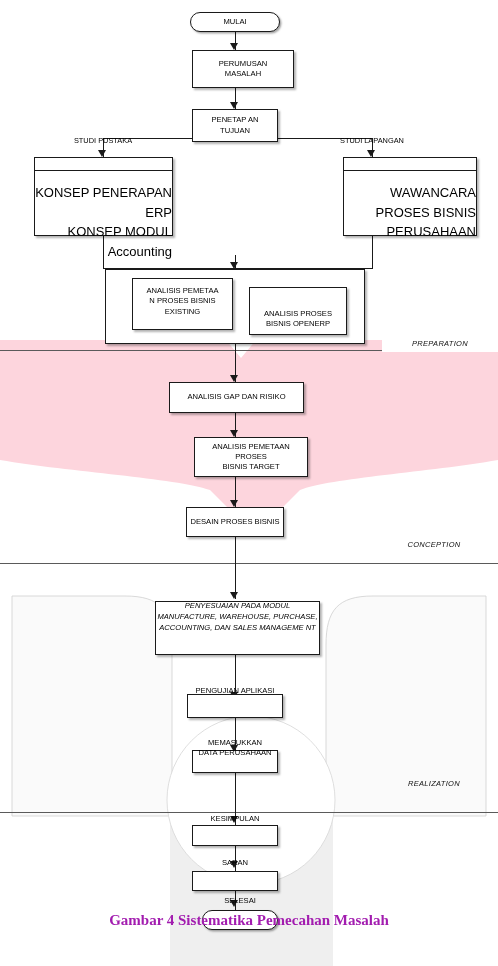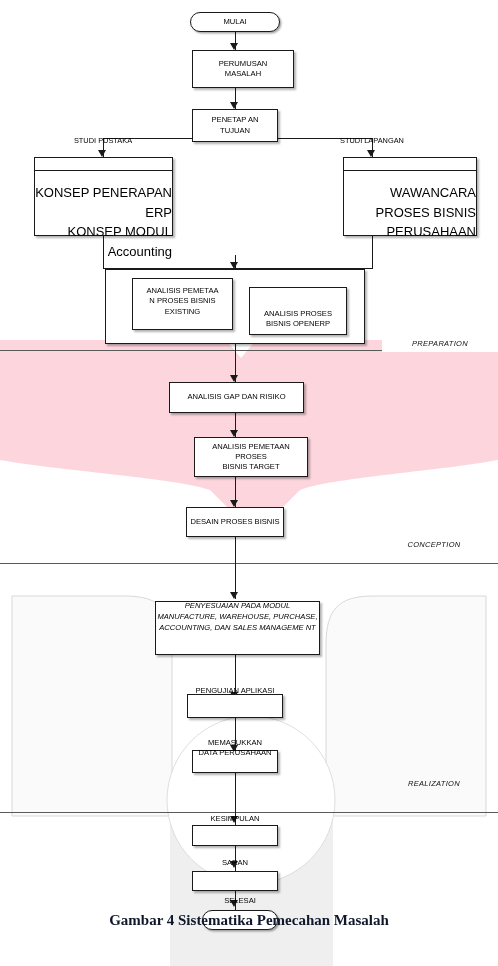--- a/index.html
+++ b/index.html
@@ -145,21 +145,21 @@
 
   
   #figure-caption {
     position: absolute;
     left: 0;
     width: 498px;
     text-align: center;
     font-family: "Liberation Serif", serif;
     font-weight: bold;
     font-size: 15px;
-    color: #0f172a;
+    color: #a21caf;
   }
 </style>
 </head>
 <body>
 
 <div id="canvas">
 
   <svg class="svg-layer" viewBox="0 0 498 966" xmlns="http://www.w3.org/2000/svg">
 
     <path d="M 0,340 L 226,340 L 241,358 L 256,340 L 498,340

